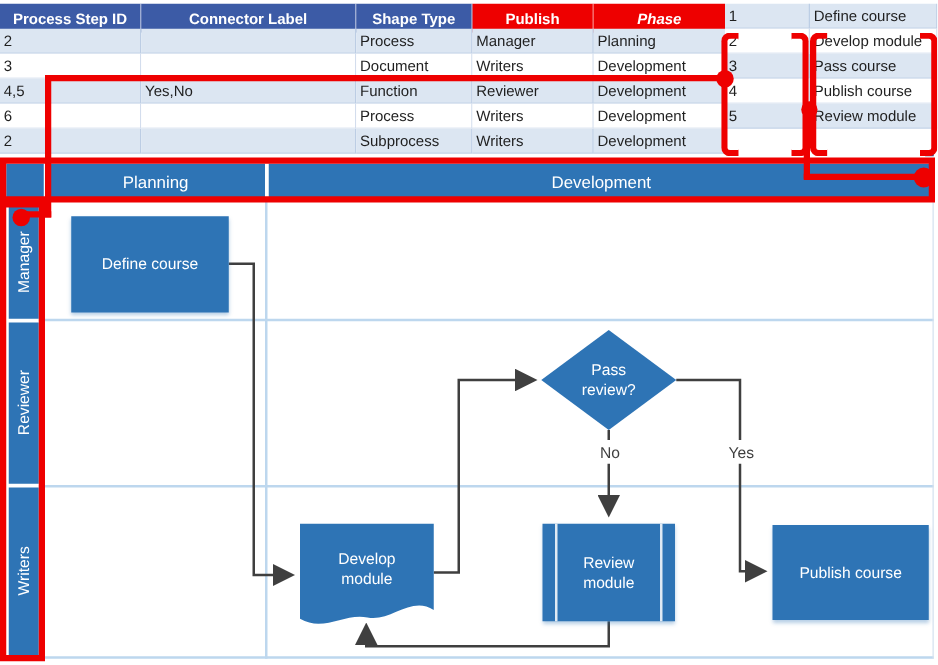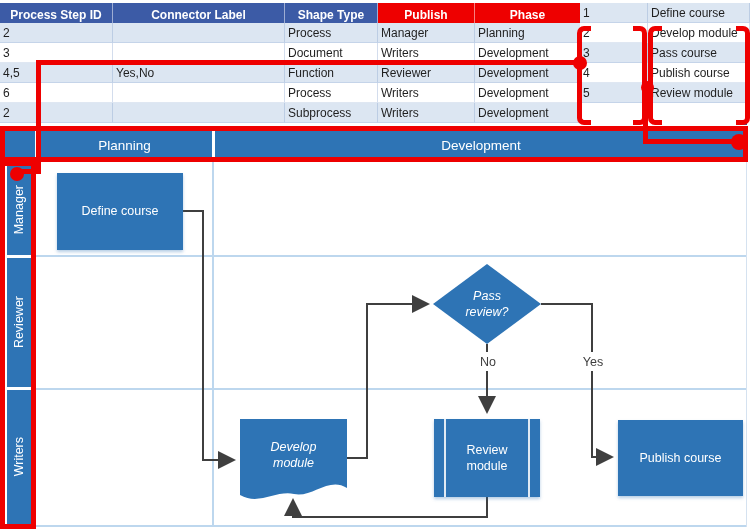--- a/index.html
+++ b/index.html
@@ -50,21 +50,21 @@
     position:absolute;background:#2E74B5;color:#fff;z-index:5;
     display:flex;align-items:center;justify-content:center;text-align:center;
     font-size:12.5px;line-height:1.3;box-shadow:0 2px 3px rgba(46,116,181,.35);
   }
   .subproc::before,.subproc::after{
     content:"";position:absolute;top:0;bottom:0;width:2px;background:rgba(255,255,255,.85);
   }
   .subproc::before{left:10px;} .subproc::after{right:10px;}
   .shape-label{
     position:absolute;color:#fff;z-index:6;display:flex;align-items:center;
-    justify-content:center;text-align:center;font-size:12.5px;line-height:1.3;font-style:italic;
+    justify-content:center;text-align:center;font-size:12.5px;line-height:1.3;
   }
   .edge-label{
     position:absolute;background:#fff;color:#3F3F3F;font-size:12.5px;z-index:7;
     display:flex;align-items:center;justify-content:center;
   }
   svg.connectors{position:absolute;left:0;top:0;z-index:4;}
   svg.connectors path.conn{stroke:#3F3F3F;stroke-width:2;fill:none;}
   
   .red{position:absolute;z-index:40;}
   .red-line{background:#EE0000;}
@@ -76,21 +76,21 @@
 </head>
 <body>
 
 <div class="stage">
 
   <div class="tbl" style="grid-template-columns: 113px 172px 93px 97px 105px 68px 102px;">
       <div class="th">Process Step ID</div>
       <div class="th">Connector Label</div>
       <div class="th">Shape Type</div>
       <div class="th th-red">Publish</div>
-      <div class="th th-red" style="border-right: none;">Phase</div>
+      <div class="th th-red" style="border-right: none; font-style: italic;">Phase</div>
       <div class="td band">1</div>
       <div class="td band">Define course</div>
       <div class="td band">2</div>
       <div class="td band"></div>
       <div class="td band">Process</div>
       <div class="td band">Manager</div>
       <div class="td band" style="border-right: none;">Planning</div>
       <div class="td">2</div>
       <div class="td">Develop module</div>
       <div class="td">3</div>

